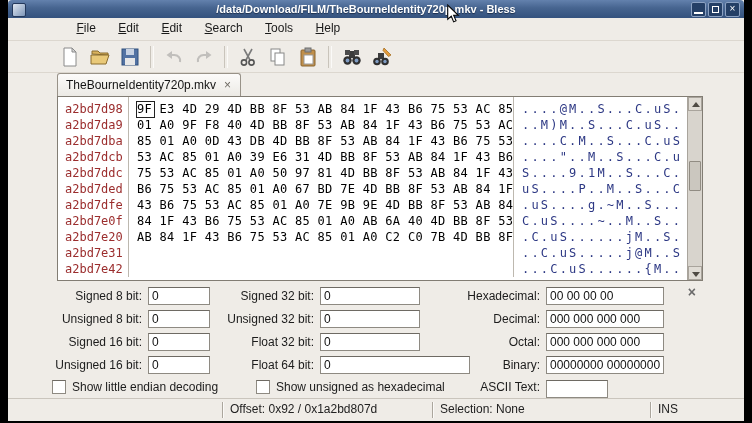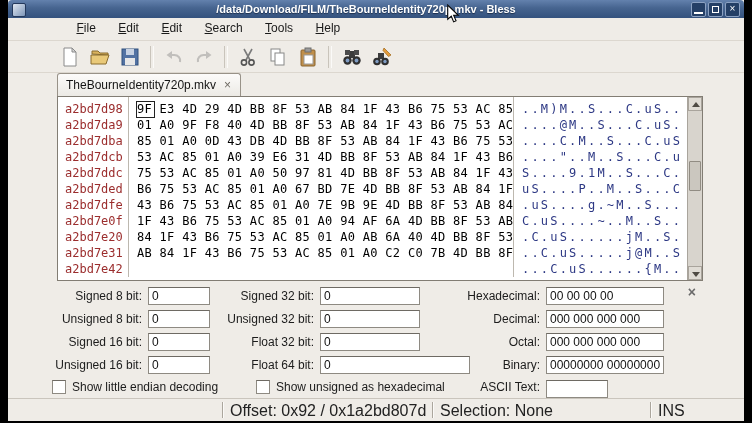--- a/index.html
+++ b/index.html
@@ -84,21 +84,21 @@
   .cbrow{position:absolute;top:99px;left:0;right:0;height:18px;}
   .cbgroup{position:absolute;display:flex;align-items:center;font-size:12px;color:#1c1c1c;}
   .cbbox{width:12px;height:12px;background:#fff;border:1px solid #8e8a82;border-top-color:#6e6a63;
     display:inline-block;margin-right:6px;}
   .asciigroup{position:absolute;left:430px;display:flex;align-items:flex-start;}
   .asciigroup .fentry{width:62px;}
   .panelclose{position:absolute;right:48px;top:4px;font-size:14px;font-weight:bold;color:#6b6b6b;line-height:14px;}
 
   
   .statusbar{position:absolute;left:0;right:0;top:398px;height:22px;background:#efece7;
-    border-top:1px solid #cac5bd;font-size:16px;color:#222;}
+    border-top:1px solid #cac5bd;font-size:12px;color:#222;}
   .sbtext{position:absolute;top:3px;white-space:nowrap;}
   .sdiv{position:absolute;top:3px;bottom:3px;width:0;border-left:1px solid #aba69d;border-right:1px solid #fbfaf8;}
 
   .cursorwrap{position:absolute;left:446px;top:4px;width:14px;height:20px;pointer-events:none;}
 </style>
 </head>
 <body>
 
 <div class="window">
 
@@ -227,27 +227,26 @@
         <div class="ln">a2bd7e42</div>
       </div>
       <div class="colpane col-bytes">
         <div class="ln">9F E3 4D 29 4D BB 8F 53 AB 84 1F 43 B6 75 53 AC 85</div>
         <div class="ln">01 A0 9F F8 40 4D BB 8F 53 AB 84 1F 43 B6 75 53 AC</div>
         <div class="ln">85 01 A0 0D 43 DB 4D BB 8F 53 AB 84 1F 43 B6 75 53</div>
         <div class="ln">53 AC 85 01 A0 39 E6 31 4D BB 8F 53 AB 84 1F 43 B6</div>
         <div class="ln">75 53 AC 85 01 A0 50 97 81 4D BB 8F 53 AB 84 1F 43</div>
         <div class="ln">B6 75 53 AC 85 01 A0 67 BD 7E 4D BB 8F 53 AB 84 1F</div>
         <div class="ln">43 B6 75 53 AC 85 01 A0 7E 9B 9E 4D BB 8F 53 AB 84</div>
-        <div class="ln">1F 43 B6 75 53 AC 85 01 A0 94 AF 6A 4D BB 8F 53 AB</div>
         <div class="ln">84 1F 43 B6 75 53 AC 85 01 A0 AB 6A 40 4D BB 8F 53</div>
         <div class="ln">AB 84 1F 43 B6 75 53 AC 85 01 A0 C2 C0 7B 4D BB 8F</div>
       </div>
       <div class="colpane col-asc">
+        <div class="ln">....@M..S...C.uS.</div>
         <div class="ln">..M)M..S...C.uS..</div>
-        <div class="ln">....@M..S...C.uS.</div>
         <div class="ln">....C.M..S...C.uS</div>
         <div class="ln">...."..M..S...C.u</div>
         <div class="ln">S....9.1M..S...C.</div>
         <div class="ln">uS....P..M..S...C</div>
         <div class="ln">.uS....g.~M..S...</div>
         <div class="ln">C.uS....~..M..S..</div>
         <div class="ln">.C.uS......jM..S.</div>
         <div class="ln">..C.uS.....j@M..S</div>
         <div class="ln">...C.uS......{M..</div>
       </div>

